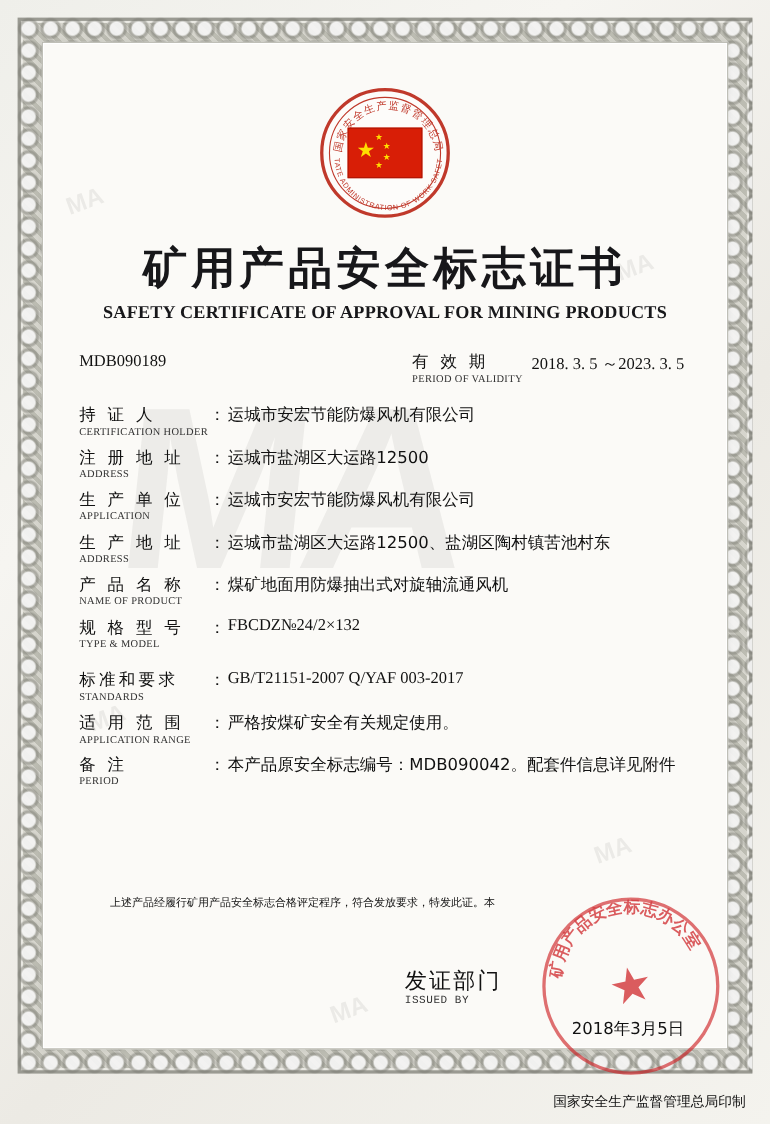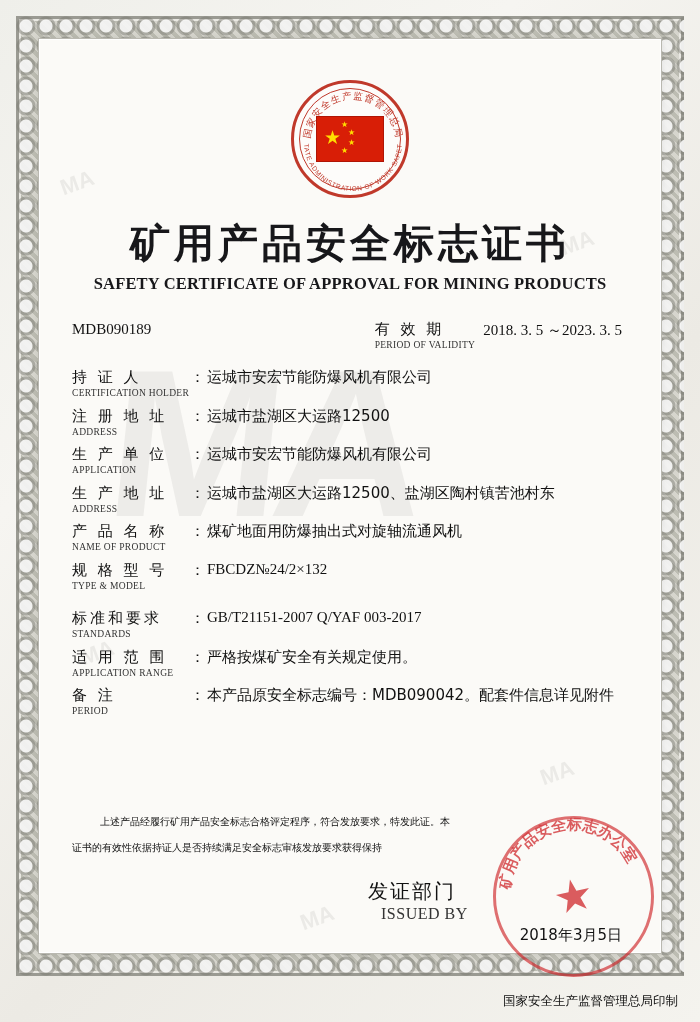--- a/index.html
+++ b/index.html
@@ -152,21 +152,21 @@
   .statement .indent{text-indent:28px;}
   
   .issued{
     position:absolute;left:330px;top:840px;
     text-align:left;
   }
   .issued .cn{
     font-family:"DejaVu Sans", sans-serif;font-size:20px;color:#111;letter-spacing:2px;
   }
   .issued .en{
-    font-family:Liberation Serif, serif;font-size:16px;color:#333;letter-spacing:.5px;margin-left:13px;
+    font-family:Liberation Mono, monospace;font-size:10px;color:#333;letter-spacing:.5px;
   }
   .date{
     position:absolute;right:40px;top:888px;
     font-family:"DejaVu Sans", sans-serif;font-size:15px;color:#111;
   }
   
   .seal{
     position:absolute;left:455px;top:778px;width:155px;height:155px;
     border-radius:50%;
     border:3px solid rgba(206,32,36,.75);
@@ -330,21 +330,20 @@
           <div class="lbl-en">PERIOD</div>
         </div>
         <div class="colon">：</div>
         <div class="value val-cn">本产品原安全标志编号：MDB090042。配套件信息详见附件</div>
       </div>
 
     </div>
 
     <div class="statement">
       <p class="indent">上述产品经履行矿用产品安全标志合格评定程序，符合发放要求，特发此证。本</p>
-      <p>证书的有效性依据持证人是否持续满足安全标志审核发放要求获得保持</p>
     </div>
 
     <div class="issued">
       <div class="cn">发证部门</div>
       <div class="en">ISSUED BY</div>
     </div>
 
     <div class="date">2018年3月5日</div>
 
     <div class="seal">

